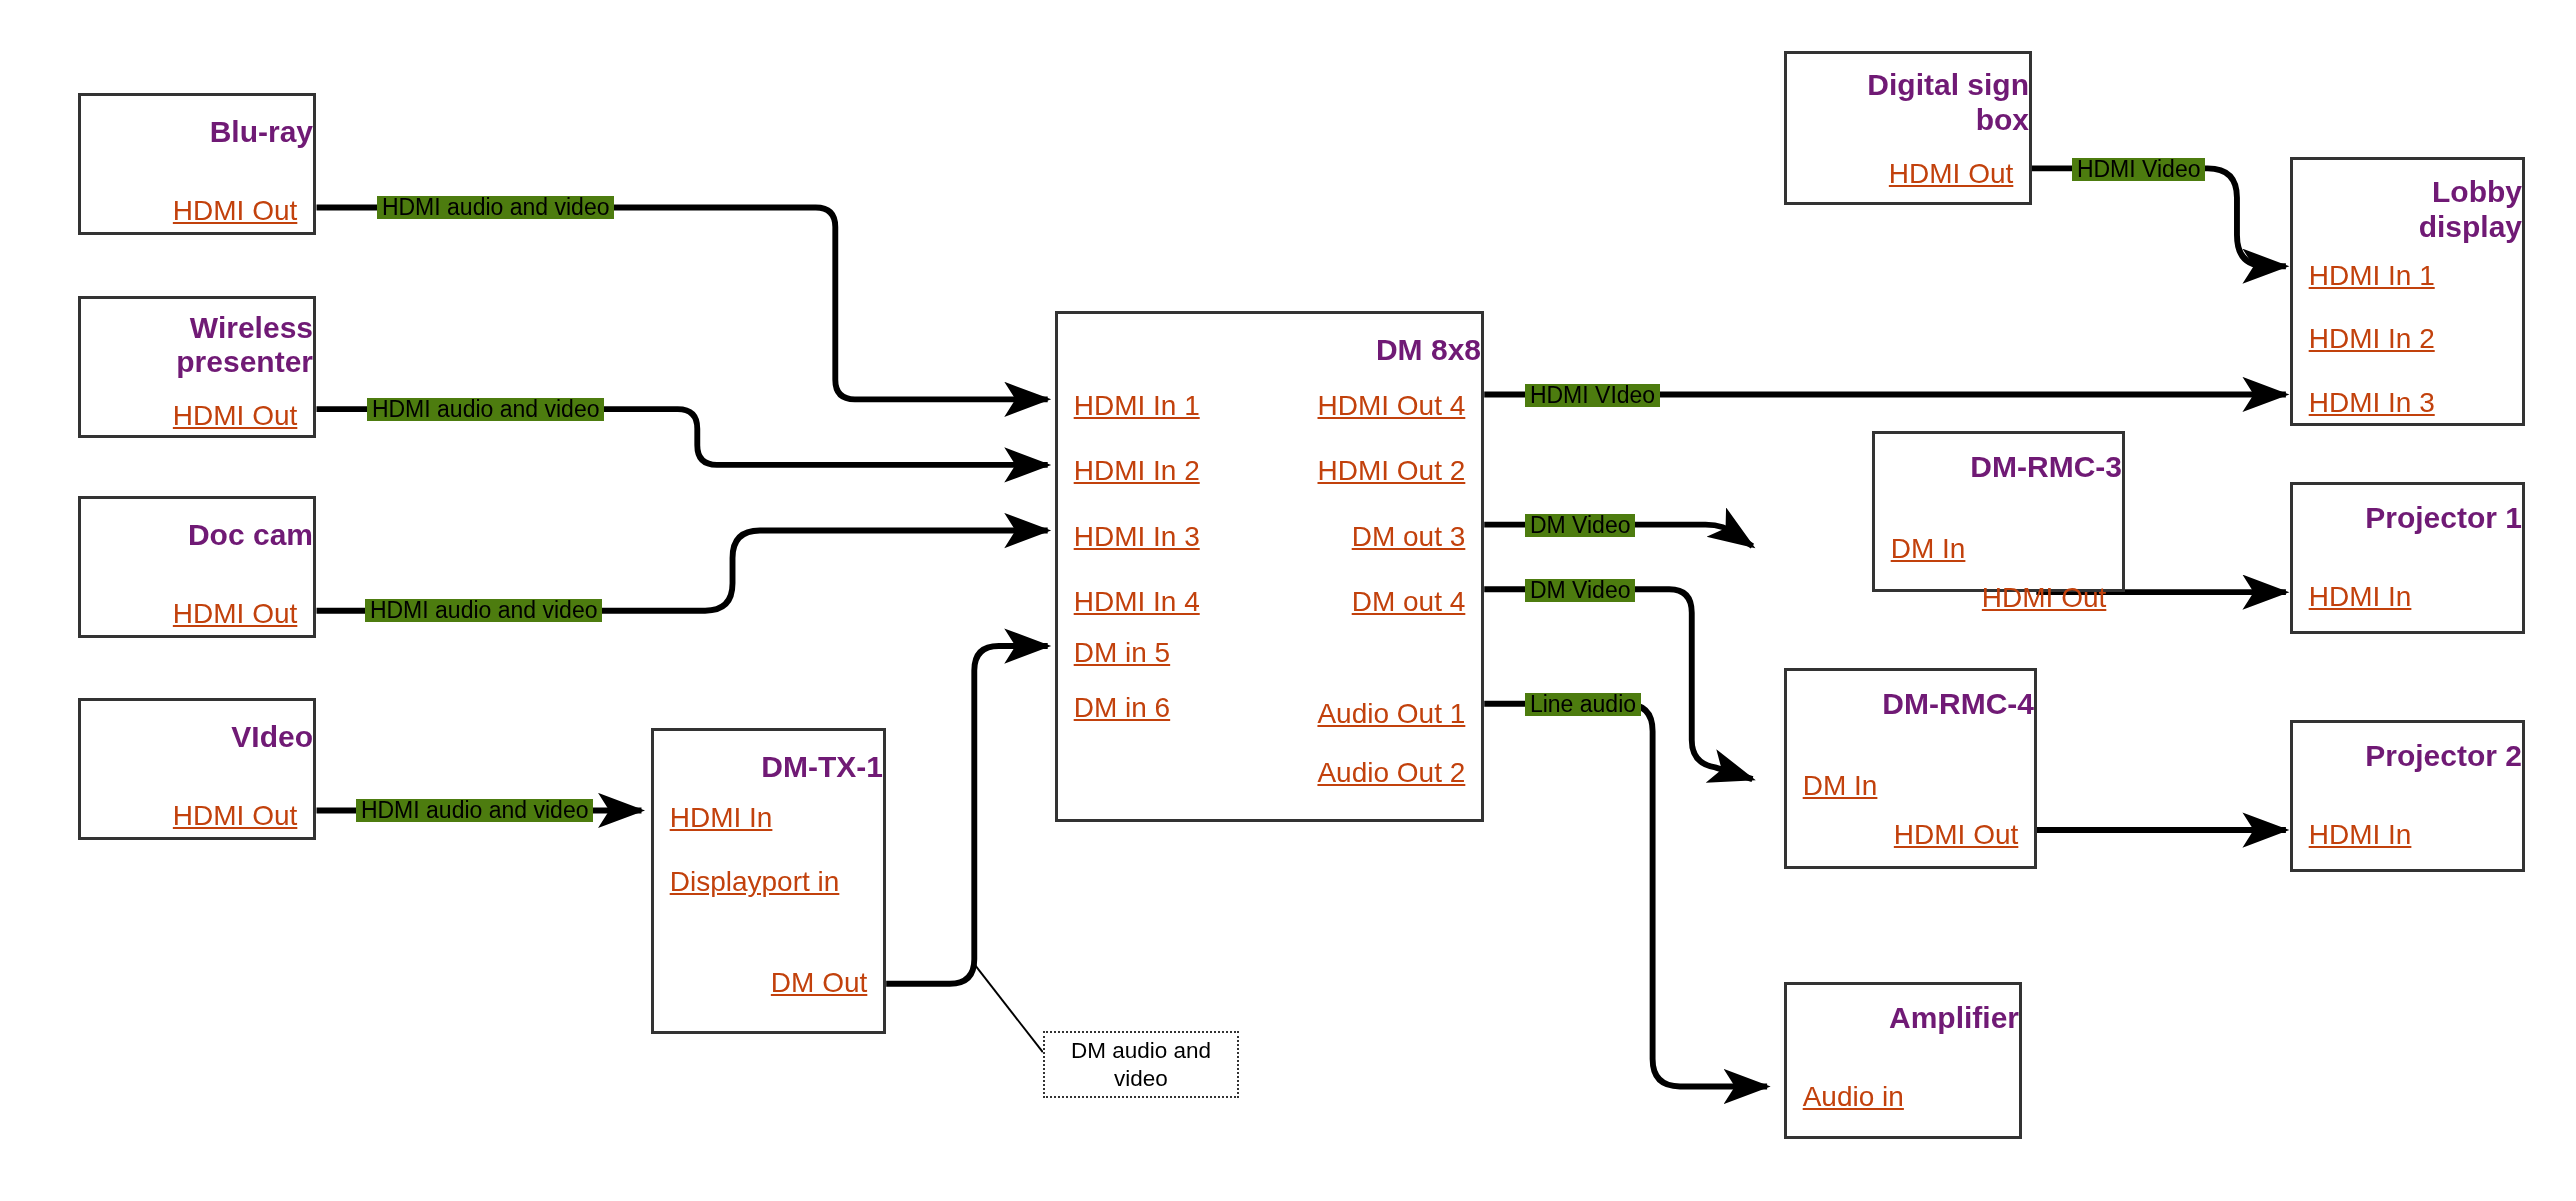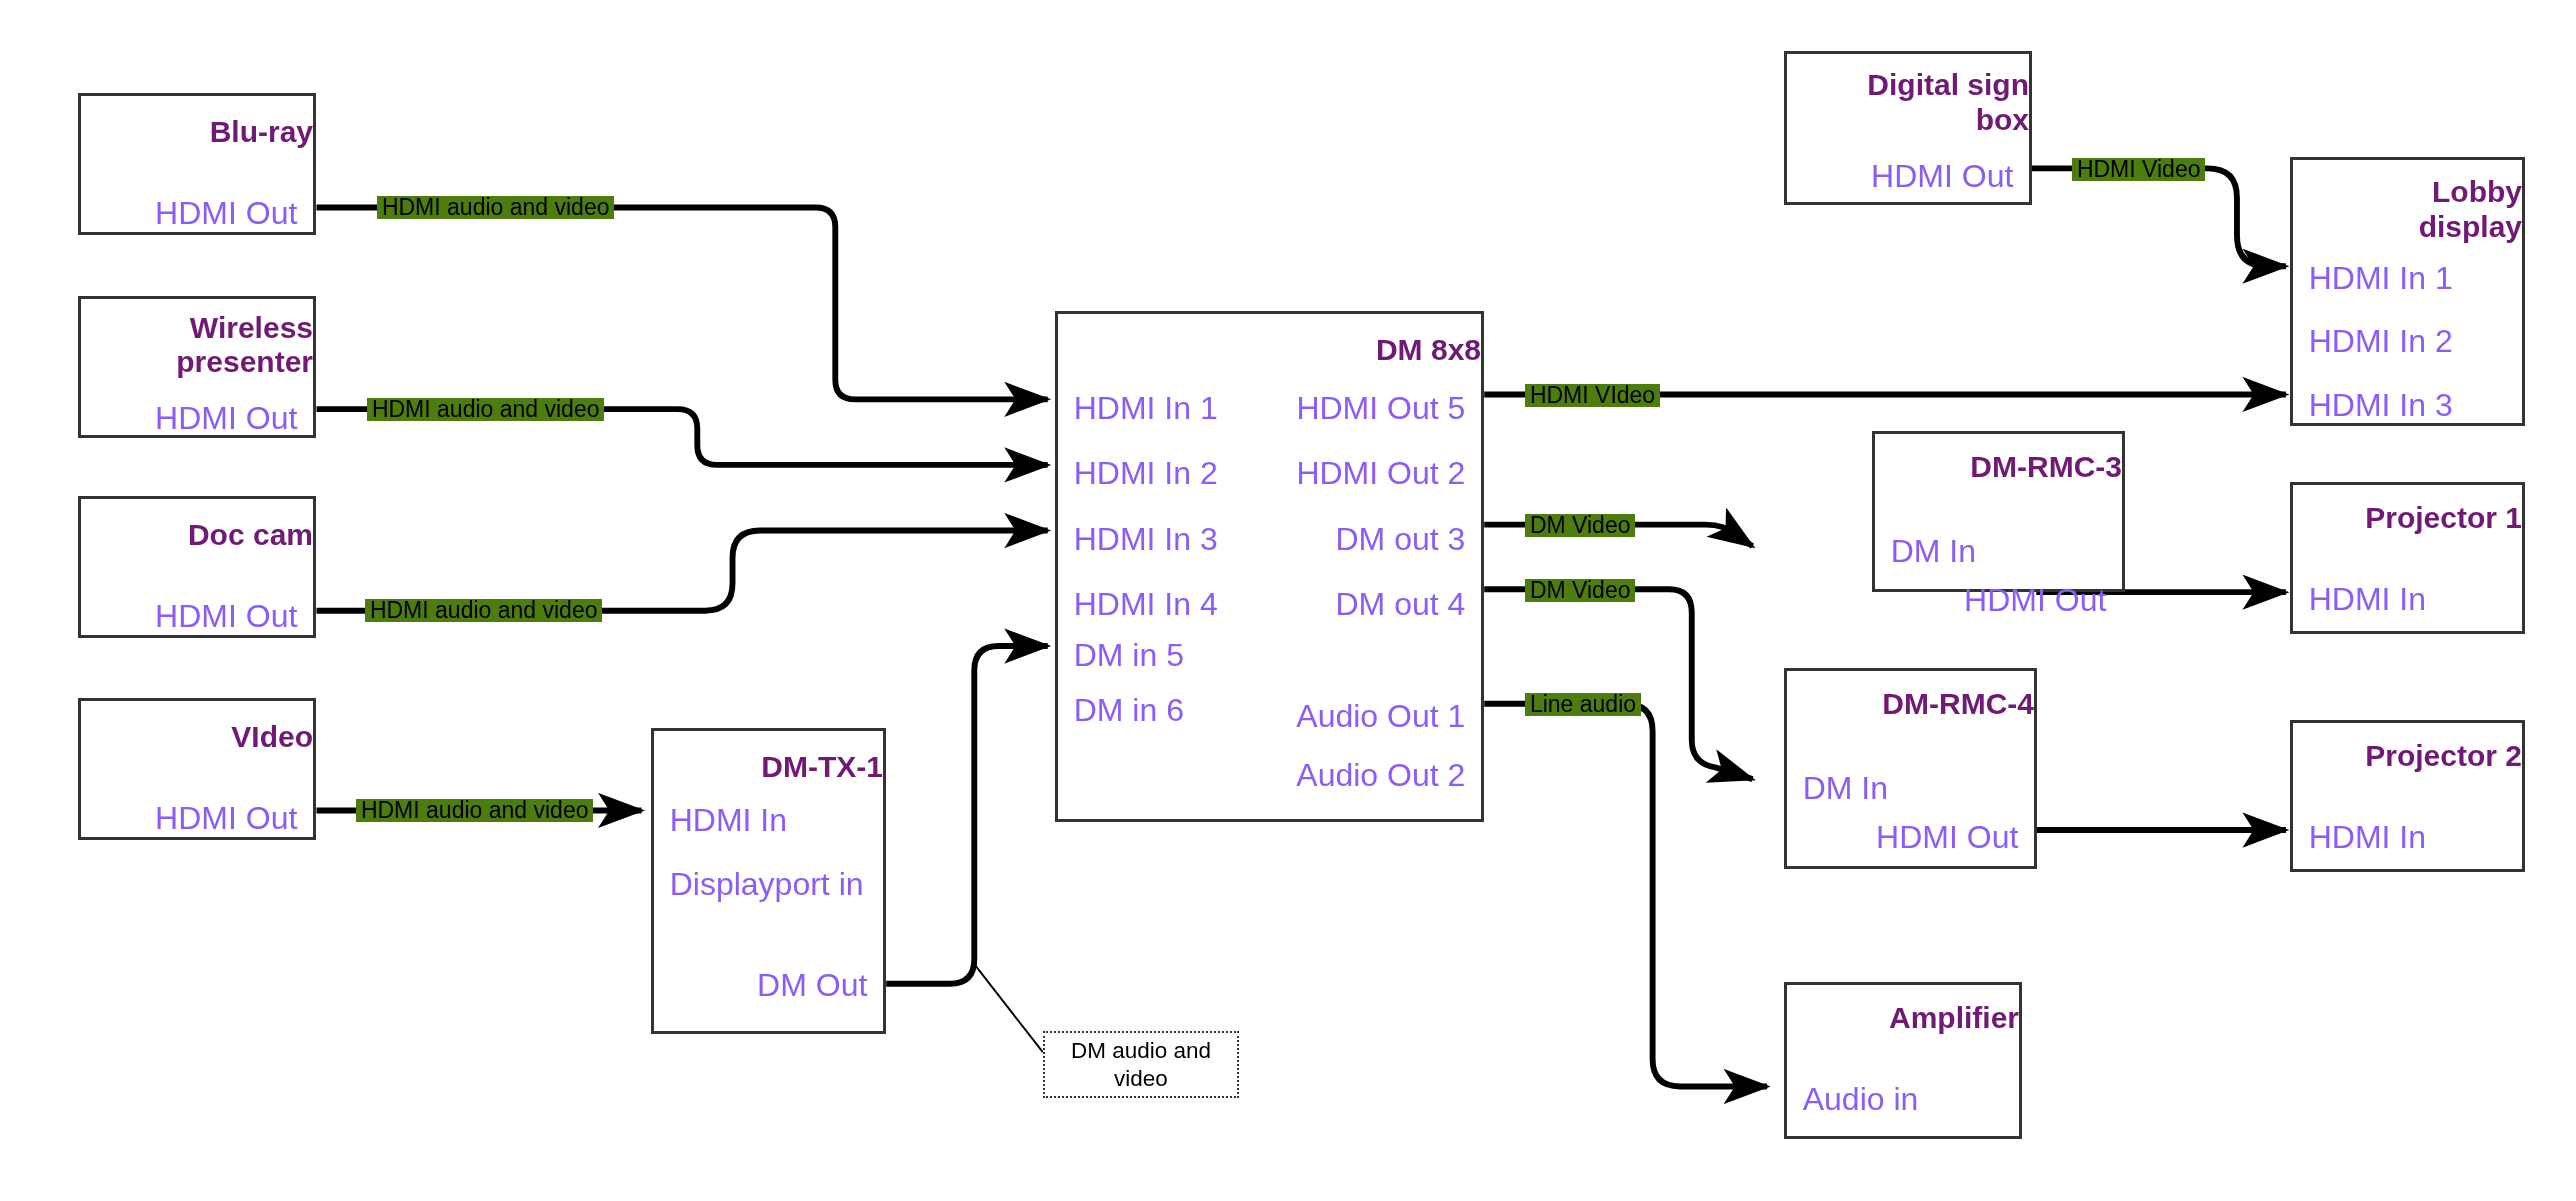--- a/index.html
+++ b/index.html
@@ -36,24 +36,25 @@
     left: 0;
     right: 0;
     text-align: right;
     font-weight: bold;
     font-size: 30px;
     color: #701a75;
     line-height: 1.18;
   }
   .port {
     position: absolute;
-    font-size: 32px;
-    color: #8b5cf6;
+    font-size: 28px;
+    color: #c2410c;
     white-space: nowrap;
     line-height: 1;
+    text-decoration: underline;
   }
   .port.left  { left: 15.7px; }
   .port.right { right: 15.7px; }
   .wire-label {
     position: absolute;
     font-size: 23px;
     color: #000000;
     white-space: nowrap;
     background: #4d7c0f;
     padding: 0 4.9px;
@@ -146,21 +147,21 @@
   <div class="node" style="left:1055px; top:311px; width:429px; height:511px;">
     <div class="title" style="top:17.6px;">DM 8x8</div>
 
     <div class="port left" style="top:78px;">HDMI In 1</div>
     <div class="port left" style="top:143px;">HDMI In 2</div>
     <div class="port left" style="top:209px;">HDMI In 3</div>
     <div class="port left" style="top:274px;">HDMI In 4</div>
     <div class="port left" style="top:325px;">DM in 5</div>
     <div class="port left" style="top:380px;text-align:right;">DM in 6</div>
 
-    <div class="port right" style="top:78px;">HDMI Out 5</div>
+    <div class="port right" style="top:78px;">HDMI Out 4</div>
     <div class="port right" style="top:143px;">HDMI Out 2</div>
     <div class="port right" style="top:209px;">DM out 3</div>
     <div class="port right" style="top:274px;">DM out 4</div>
     <div class="port right" style="top:386px;">Audio Out 1</div>
     <div class="port right" style="top:445px;">Audio Out 2</div>
   </div>
 
   <div class="node" style="left:1784px; top:51px; width:248px; height:154px;">
     <div class="title" style="top:12.7px;">Digital sign</div>
     <div class="title" style="top:48px;">box</div>

